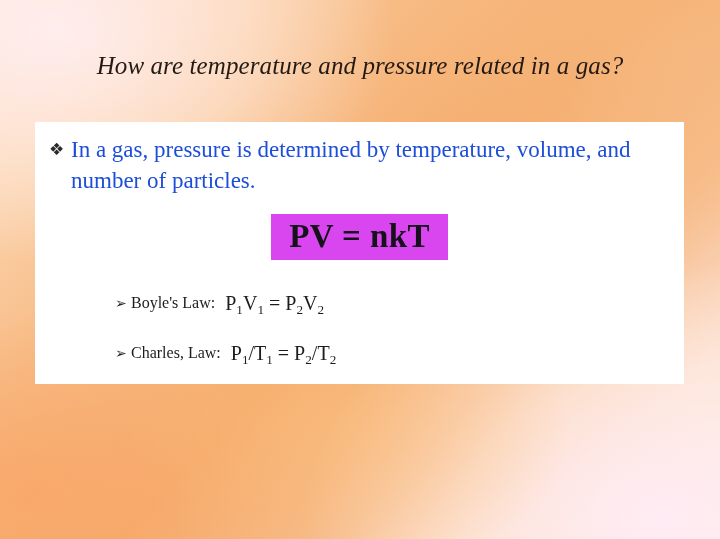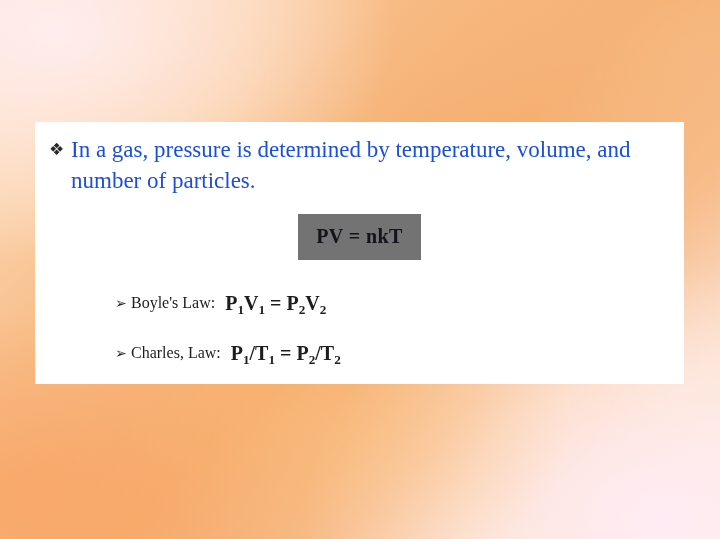--- a/index.html
+++ b/index.html
@@ -119,25 +119,25 @@
 
   #formula-wrap {
     position: absolute;
     left: 0;
     top: 92px;
     width: 649px;
     text-align: center;
   }
   #formula-box {
     display: inline-block;
-    background: #737373;
+    background: #d946ef;
     color: #15121c;
     font-family: "Liberation Serif", serif;
     font-weight: bold;
-    font-size: 20px;
+    font-size: 33px;
     line-height: 31px;
     padding: 7px 18px 8px 18px;
     letter-spacing: 0.4px;
   }
 
   .sub-bullet {
     left: 80px;
     width: 520px;
   }
   #sub-bullet-1 { top: 168px; }
@@ -160,39 +160,39 @@
     white-space: nowrap;
   }
   .sub-bullet .eq {
     flex: 0 0 auto;
     font-family: "Liberation Serif", serif;
     font-size: 20px;
     line-height: 26px;
     color: #1d1d1d;
     white-space: nowrap;
     margin-left: 10px;
-    font-weight: bold;
   }
   .sub-bullet .eq sub {
     font-size: 0.66em;
     vertical-align: -0.28em;
   }
 </style>
 </head>
 <body>
 
 <div id="slide">
 
   <div class="bg-layer bg-base"></div>
   <div class="bg-layer bg-tint-tl"></div>
   <div class="bg-layer bg-tint-tr"></div>
   <div class="bg-layer bg-tint-bl"></div>
   <div class="bg-layer bg-tint-br"></div>
   <div class="bg-layer bg-tint-mid"></div>
 
+  <div id="title">How are temperature and pressure related in a gas?</div>
 
   <div id="content-box">
 
     <div class="bullet-row" id="main-bullet">
       <span class="glyph">❖</span>
       <span class="text">In a gas, pressure is determined by temperature, volume, and number of particles.</span>
     </div>
 
     <div id="formula-wrap">
       <span id="formula-box">PV = nkT</span>

